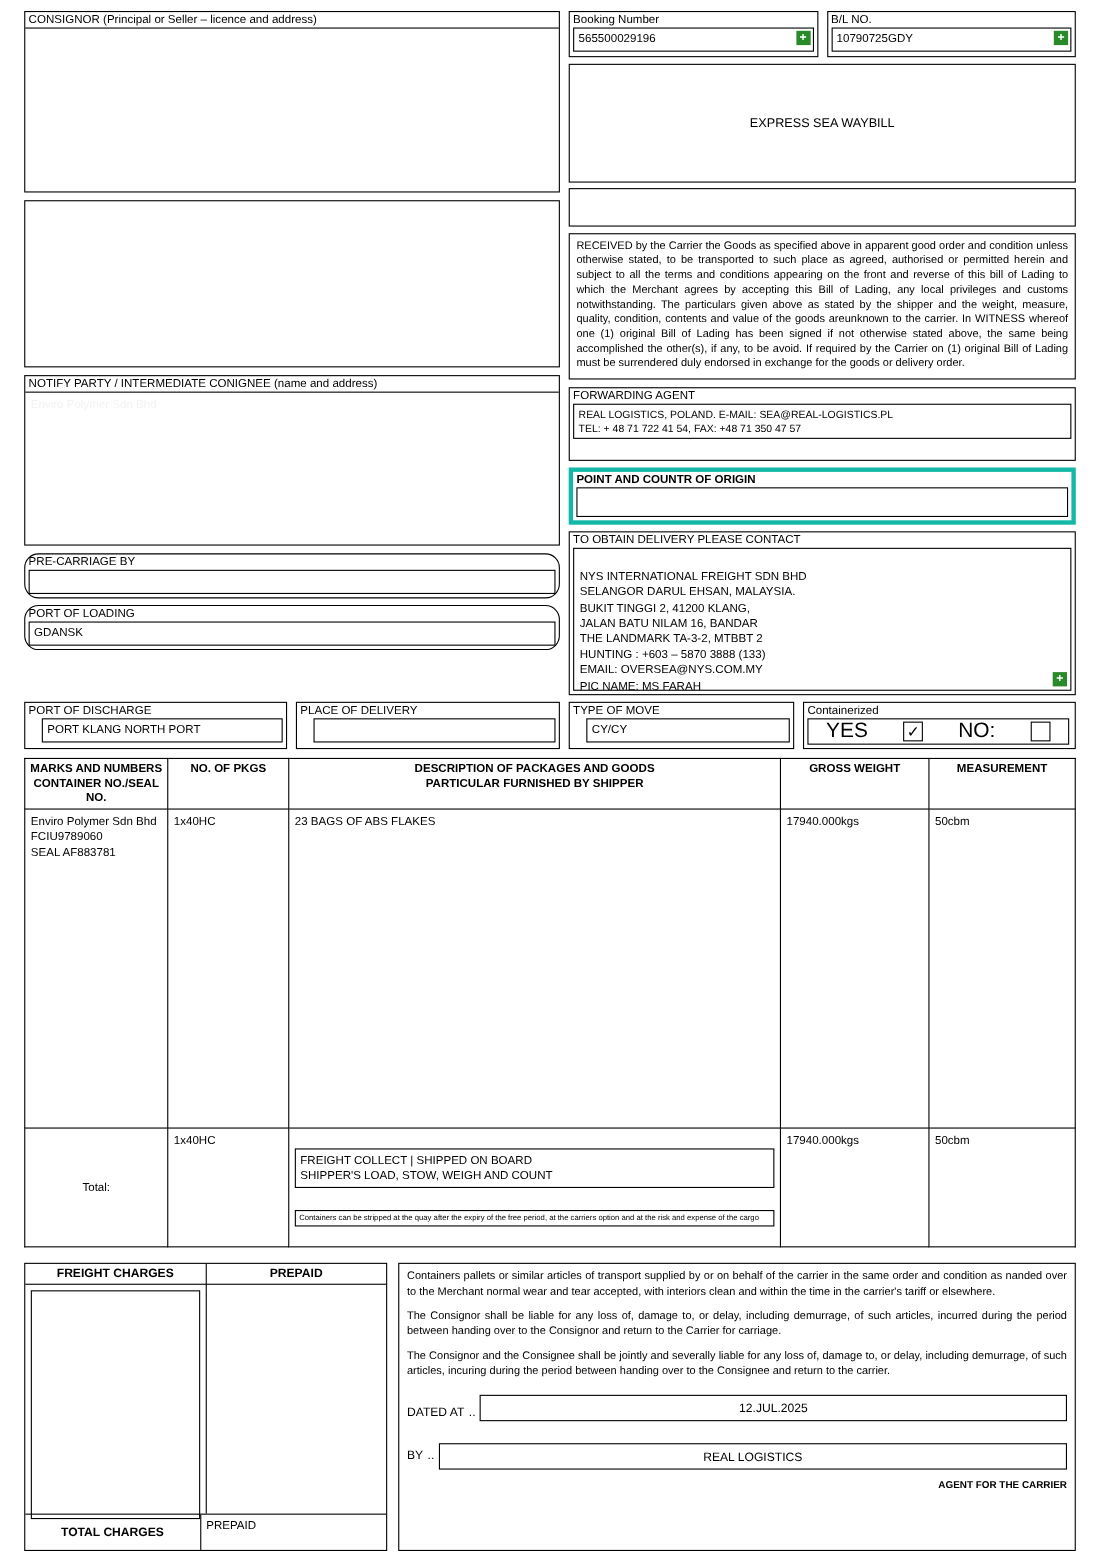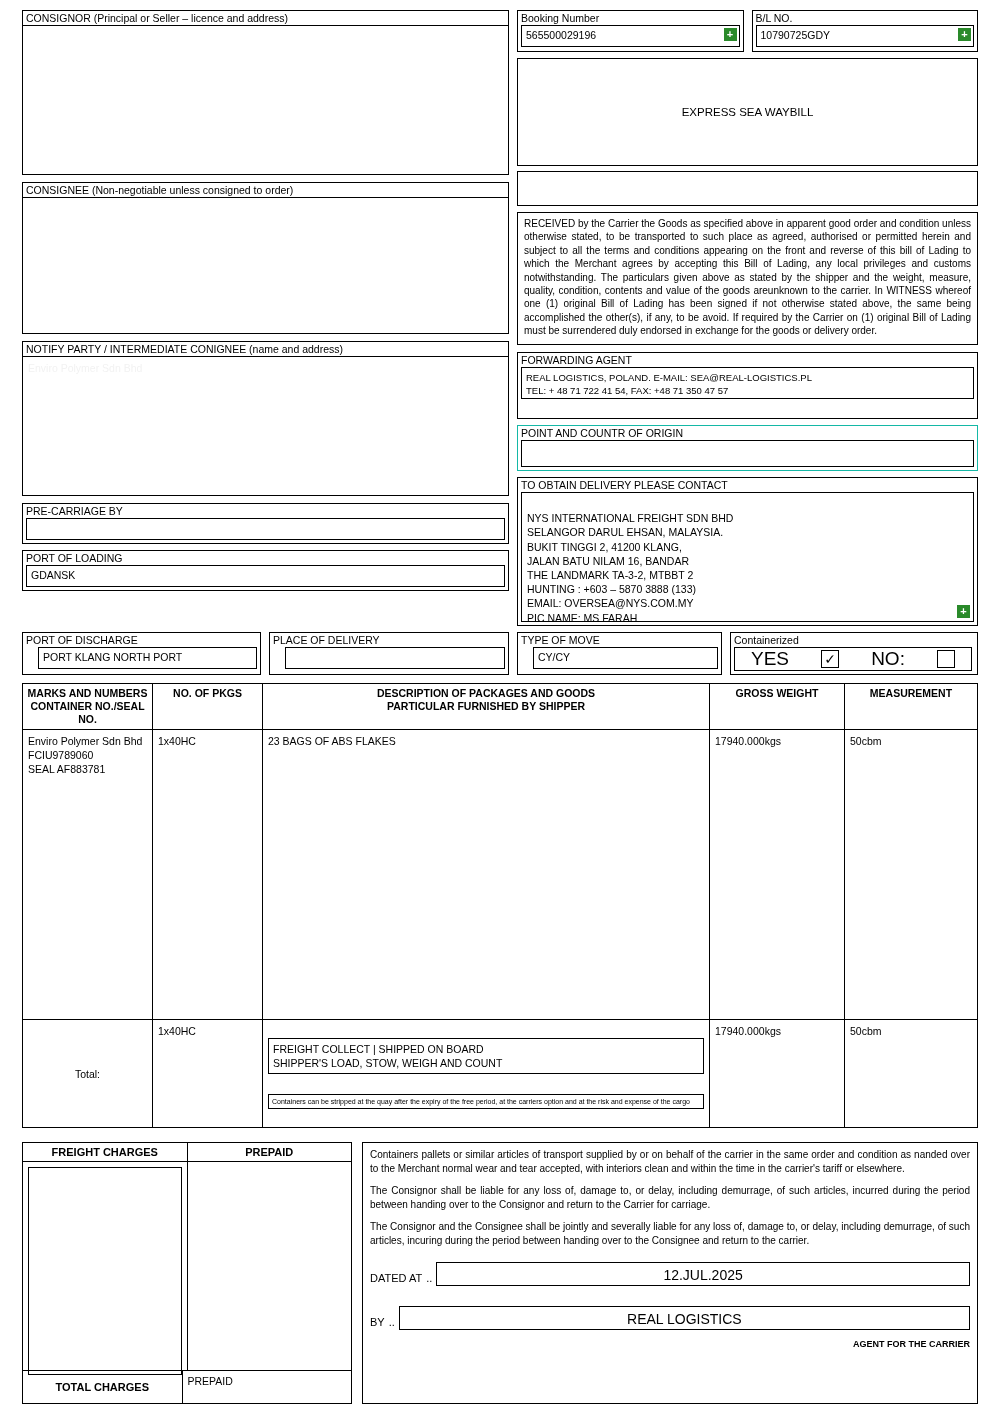--- a/index.html
+++ b/index.html
@@ -26,41 +26,41 @@
   
   #consignor { height:165px; }
   #consignor .body { height:147px; }
   #consignee { height:152px; }
   #consignee .body { height:134px; }
   #notify { height:155px; }
   #notify .body { height:136px; color:#f2f2f2; }
 
   
   .row2 { display:flex; gap:8px; margin-bottom:6px; }
-  .row2 > div { flex:1; }
+  .row2 > div { flex:1;border-radius:13px; }
   .fieldbox { border:1px solid #000; }
   .fieldbox .caption { font-size:10.5px; padding:1px 3px; }
   .fieldbox .inner { border:1px solid #000; margin:0 3px 3px 3px; height:22px; font-size:10.5px; padding:3px 4px; }
 
   
   .rowbook { display:flex; gap:8px; margin-bottom:6px; }
   .rowbook > div { flex:1; border:1px solid #000; }
   .rowbook .caption { font-size:10.5px; padding:1px 3px; }
   .rowbook .inner { border:1px solid #000; margin:0 3px 4px 3px; height:22px; font-size:10.5px; padding:3px 4px; position:relative; }
   .plus { position:absolute; right:2px; top:2px; width:13px; height:13px; background:#2a8a2a; color:#fff; font-size:11px; line-height:13px; text-align:center; font-weight:bold; }
 
   #waybill { border:1px solid #000; height:108px; display:flex; align-items:center; justify-content:center; font-size:11.5px; margin-bottom:5px; }
   #blankbar { border:1px solid #000; height:35px; margin-bottom:6px; }
   #received { border:1px solid #000; padding:4px 6px; font-size:10px; line-height:13.4px; text-align:justify; height:133px; }
 
   #fwd { border:1px solid #000; margin-bottom:6px; }
   #fwd .caption { font-size:10.5px; padding:1px 3px; }
   #fwd .inner { border:1px solid #000; margin:0 3px 19px 3px; font-size:9.5px; padding:3px 4px; line-height:13px; height:32px; }
 
-  #origin { border:1px solid #14b8a6; margin-bottom:6px; }
+  #origin { border:4px solid #14b8a6; margin-bottom:6px;font-weight:bold; }
   #origin .caption { font-size:10.5px; padding:1px 3px; }
   #origin .inner { border:1px solid #000; margin:0 3px 3px 3px; height:27px; }
 
   #contact { border:1px solid #000; }
   #contact .caption { font-size:10.5px; padding:1px 3px; }
   #contact .inner { border:1px solid #000; margin:0 3px 3px 3px; padding:4px 5px; font-size:10.5px; line-height:14.2px; white-space:pre-line; height:130px; position:relative; }
 
   
   .portrow { display:flex; gap:8px; margin-top:0px; }
   .portrow .cell { flex:1; border:1px solid #000; }
@@ -95,38 +95,37 @@
   .chargesbody .b { flex:1; }
   .chargesfoot { display:flex; border-top:1px solid #000; }
   .chargesfoot .a { flex:1; border-right:1px solid #000; text-align:center; font-weight:bold; font-size:11px; padding:10px 0; }
   .chargesfoot .b { flex:1; font-size:10.5px; padding:4px 5px; }
 
   .terms { flex:1; border:1px solid #000; padding:5px 7px; font-size:10px; line-height:13.6px; text-align:justify; }
   .terms p { margin:0 0 9px 0; }
   .signrow { display:flex; align-items:flex-end; margin-top:6px; }
   .signlabel { font-size:11px; white-space:nowrap; padding-right:4px; }
   .dots { flex:0 0 10px; font-size:11px; }
-  .signbox { border:1px solid #000; flex:1; height:24px; text-align:center; font-size:14px; line-height:24px; }
+  .signbox { border:1px solid #000; flex:1; height:24px; text-align:center; font-size:11px; line-height:24px; }
   .agentline { text-align:right; font-size:9px; font-weight:bold; margin-top:8px; }
 </style>
 </head>
 <body>
 
 <div class="page">
 
   <div class="top">
 
     <div class="leftcol">
 
       <div class="boxblock" id="consignor">
         <div class="caption">CONSIGNOR (Principal or Seller – licence and address)</div>
       </div>
 
       <div class="boxblock" id="consignee">
-        <div class="caption">CONSIGNEE (Non-negotiable unless consigned to order)</div>
         <div class="body"></div>
       </div>
 
       <div class="boxblock" id="notify">
         <div class="caption">NOTIFY PARTY / INTERMEDIATE CONIGNEE (name and address)</div>
         <div class="body">Enviro Polymer Sdn Bhd</div>
       </div>
 
       <div class="row2">
         <div class="fieldbox">
@@ -290,21 +289,21 @@
       <p>Containers pallets or similar articles of transport supplied by or on behalf of the carrier in the same order and condition as nanded over to the Merchant normal wear and tear accepted, with interiors clean and within the time in the carrier's tariff or elsewhere.</p>
       <p>The Consignor shall be liable for any loss of, damage to, or delay, including demurrage, of such articles, incurred during the period between handing over to the Consignor and return to the Carrier for carriage.</p>
       <p>The Consignor and the Consignee shall be jointly and severally liable for any loss of, damage to, or delay, including demurrage, of such articles, incuring during the period between handing over to the Consignee and return to the carrier.</p>
 
       <div class="signrow" style="margin-top:14px;">
         <span class="signlabel">DATED AT</span>
         <span class="dots">..</span>
         <span class="signbox">12.JUL.2025</span>
       </div>
 
-      <div class="signrow" style="margin-top:20px;">
+      <div class="signrow" style="margin-top:20px;align-items:center;">
         <span class="signlabel">BY</span>
         <span class="dots">..</span>
         <span class="signbox">REAL LOGISTICS</span>
       </div>
 
       <div class="agentline">AGENT FOR THE CARRIER</div>
     </div>
   </div>
 
 </div>

